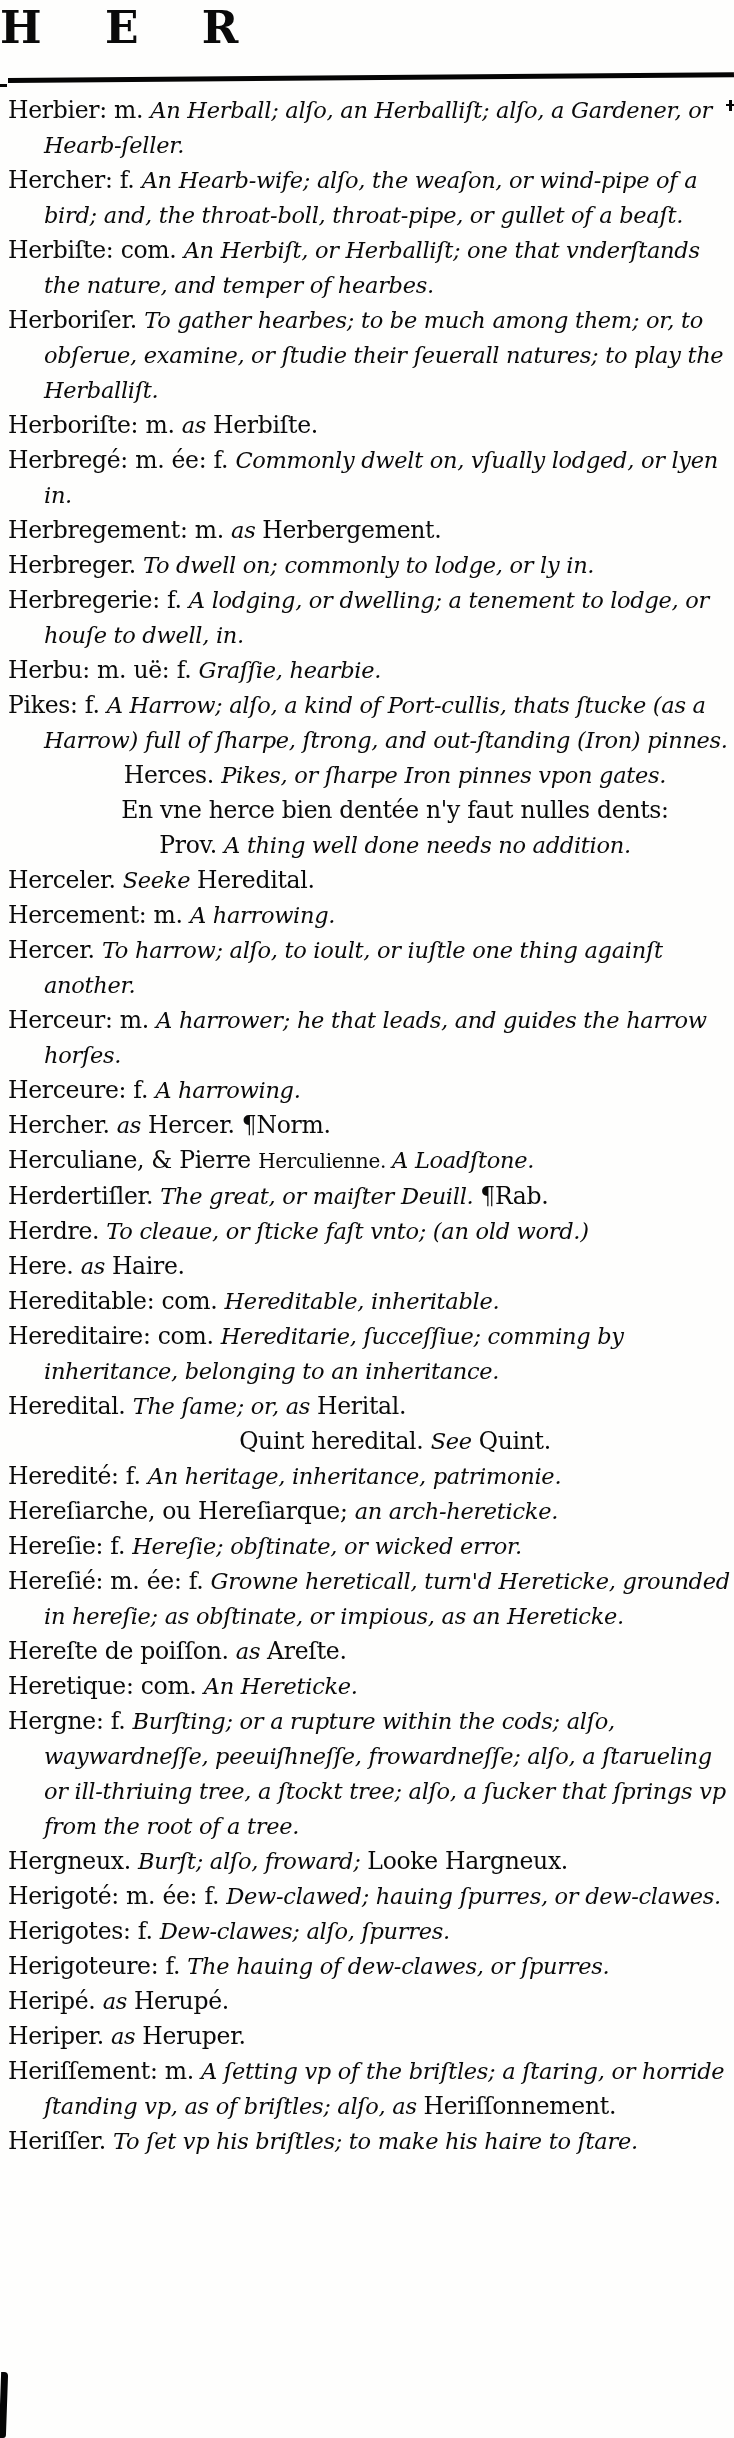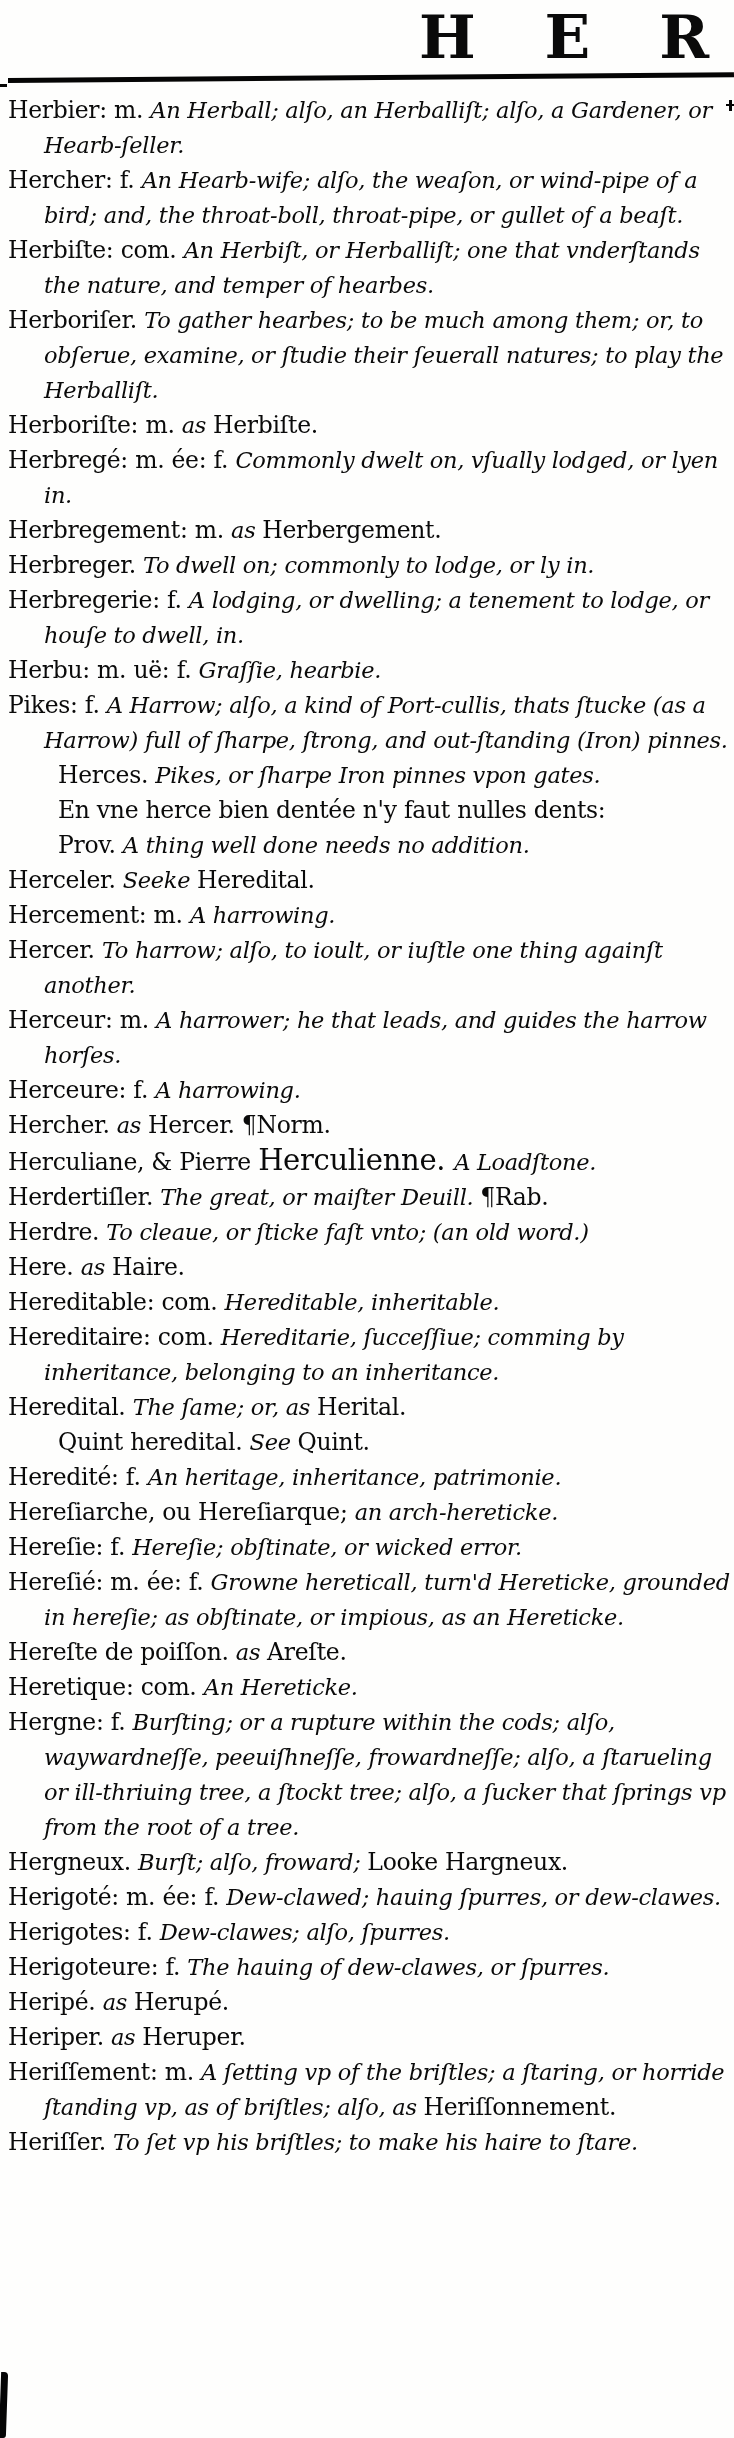--- a/index.html
+++ b/index.html
@@ -5,23 +5,23 @@
   html, body { margin: 0; padding: 0; }
   body {
     width: 734px; height: 2438px;
     background: #fefefd;
     position: relative;
     overflow: hidden;
     font-family: "DejaVu Serif", serif;
     color: #0a0a0a;
   }
   .page-header {
-    position: absolute; top: 2px; left: 16px; width: 710px;
-    text-align: right;
-    font-size: 60px; font-weight: bold;
+    position: absolute; top: 2px; left: 0; width: 710px;
+    text-align: left;
+    font-size: 44px; font-weight: bold;
     letter-spacing: 17px; word-spacing: 14px;
     font-family: "DejaVu Serif", serif;
   }
   .rule {
     position: absolute; left: 8px; top: 78px;
     width: 726px; height: 5px;
     background: #050505;
     transform: rotate(-0.45deg);
     transform-origin: left center;
   }
@@ -36,24 +36,25 @@
     margin: 0;
     font-size: 23.5px;
     line-height: 35px;
     padding-left: 36px;
     text-indent: -36px;
     letter-spacing: -0.3px;
   }
   p.entry.sub {
     padding-left: 50px;
     text-indent: 0;
+    text-align: center;
   }
   .r  { font-family: "DejaVu Serif", serif; }
   .i  { font-style: italic; font-size: 22.5px; }
-  .lg { font-size: 29px; }
+  .lg { font-size: 20px; }
   .edge-blot {
     position: absolute; left: 0; top: 2372px;
     width: 7px; height: 66px;
     background: #050505;
     border-radius: 0 4px 3px 0;
     transform: rotate(2deg);
   }
   .corner-mark {
     position: absolute; right: 2px; top: 100px;
     width: 3px; height: 11px; background: #050505;

